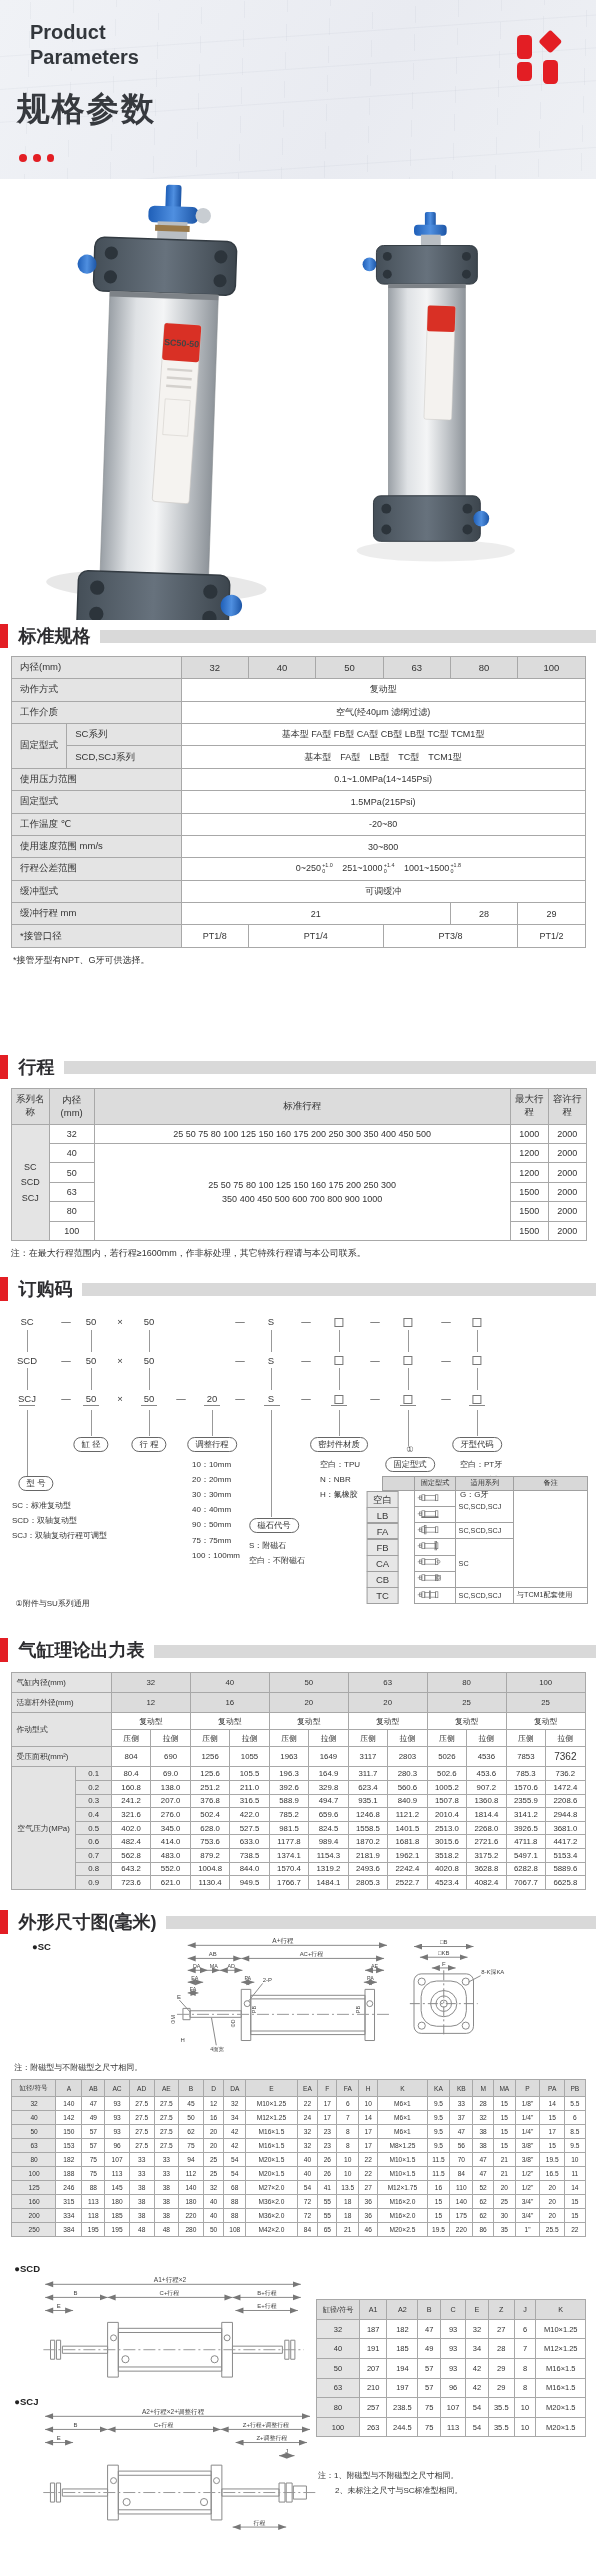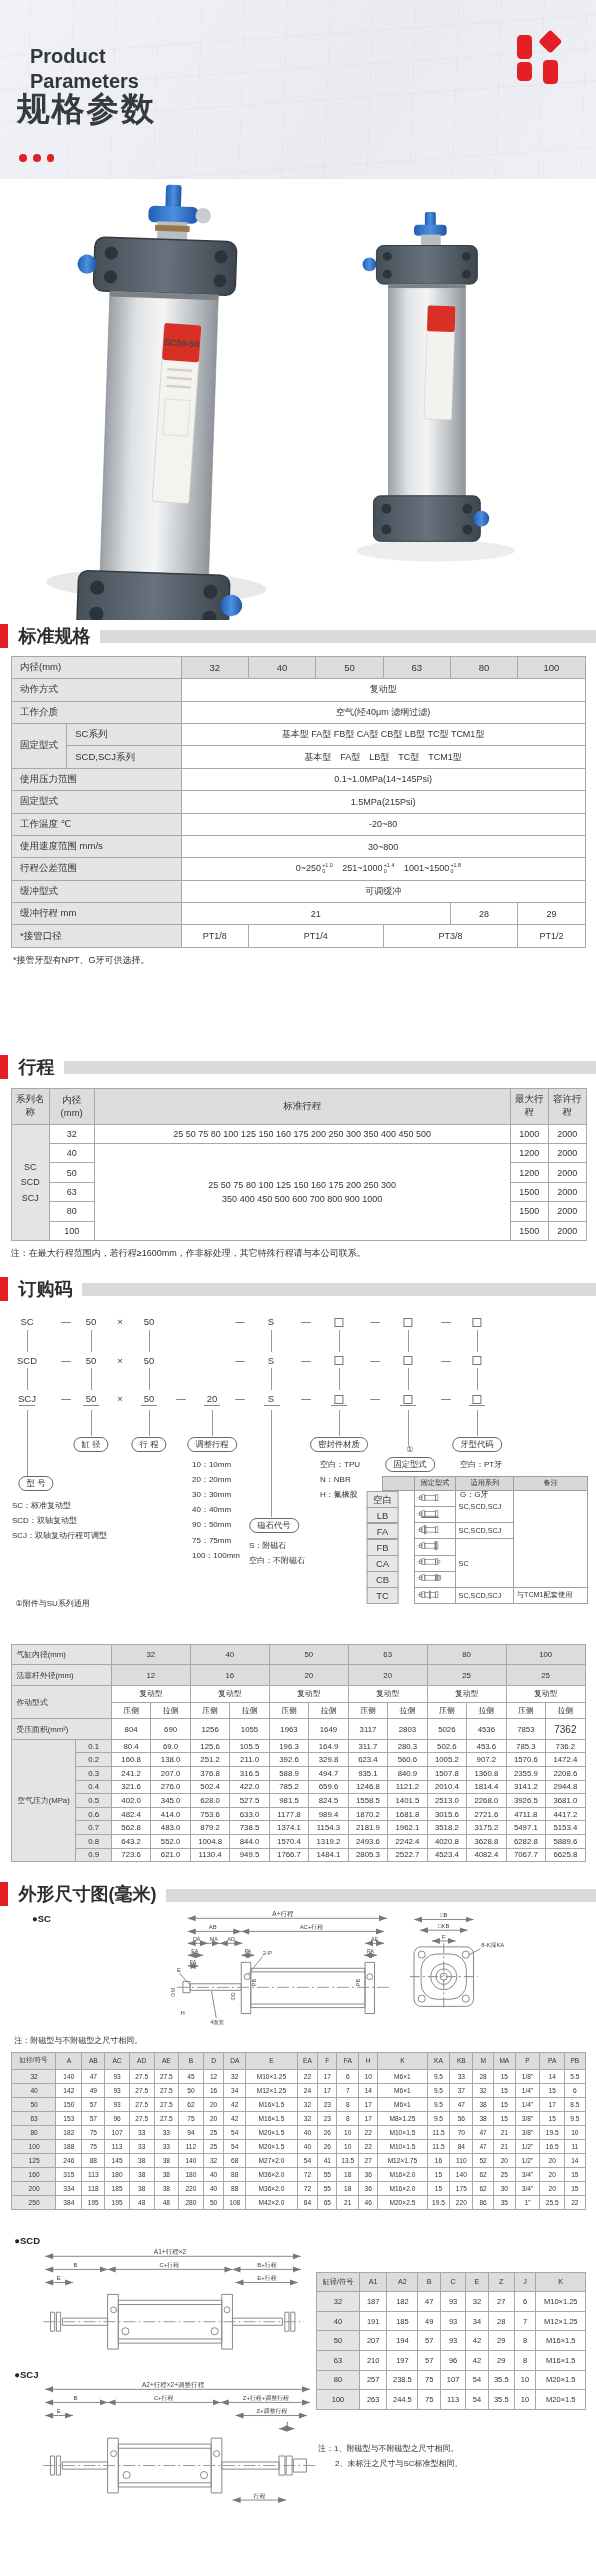--- a/index.html
+++ b/index.html
@@ -4,21 +4,21 @@
 <style>
   html,body{margin:0;padding:0;background:#fff;}
   .page{width:596px;height:2576px;position:relative;overflow:hidden;background:#fff;
         font-family:"Liberation Sans","DejaVu Sans",sans-serif;color:#333;}
   
   .banner{position:relative;height:179px;background:linear-gradient(120deg,#f0f2f6 0%,#e9ebf1 60%,#eef0f4 100%);overflow:hidden;}
   .banner .grid{position:absolute;left:-10%;top:-30%;width:130%;height:160%;opacity:.5;
     background-image:repeating-linear-gradient(0deg,rgba(130,140,160,.14) 0 0.6px,transparent 0.6px 33px),
                      repeating-linear-gradient(90deg,rgba(130,140,160,.14) 0 0.6px,transparent 0.6px 43px);
     transform:rotate(-4deg) skewX(-6deg);}
-  .title-en{position:absolute;left:30px;top:44px;font-size:20px;line-height:1.25;font-weight:bold;color:#33373c;}
+  .title-en{position:absolute;left:30px;top:20px;font-size:20px;line-height:1.25;font-weight:bold;color:#33373c;}
   .title-cn{position:absolute;left:16.7px;top:87px;font-size:33px;font-weight:900;color:#36393e;letter-spacing:1.8px;}
   .dots{position:absolute;left:19px;top:154px;display:flex;gap:6px;}
   .dots i{width:7.8px;height:7.8px;border-radius:50%;background:#e31e24;display:block;}
   .logo{position:absolute;right:27.4px;top:31px;width:52px;height:58px;}
   .logo i{position:absolute;background:#e31e24;display:block;}
   .logo .s1{left:0;top:3.6px;width:15px;height:24px;border-radius:4.2px;}
   .logo .s2{left:0;top:31px;width:15px;height:19px;border-radius:4.2px;}
   .logo .s3{left:25px;top:2.4px;width:16.7px;height:16.7px;transform:rotate(45deg);border-radius:3px;}
   .logo .s4{left:26px;top:29px;width:15px;height:24px;border-radius:4.2px;}
   
@@ -516,20 +516,25 @@
                 <rect x="20" y="1" width="3" height="14" fill="#888" stroke="none"></rect>
               </svg></td>
             <td rowspan="1">SC,SCD,SCJ</td>
             <td rowspan="1">与TCM1配套使用</td>
           </tr>
         </tbody>
       </table>
       <div class="foot" style="left:15.5px;top:297px">①附件与SU系列通用</div>
     </div>
 
+  <div class="sec" style="margin-top:3.6px;">
+    <span class="red"></span>
+    <h2>气缸理论出力表</h2>
+    <span class="bar"></span>
+  </div>
   <table class="tbl" id="force-table" style="width:575px;margin:9.5px 10.7px 0 10.7px;">
       <colgroup>
         <col style="width:64px">
         <col style="width:35px">
         <col span="12" style="width:39px">
       </colgroup>
       <tbody>
         <tr>
           <td class="lbl" style="font-size:7.8px;padding-left:4.8px" colspan="2">气缸内径(mm)</td>
           <td class="hdv" style="font-size:7.8px" colspan="2">32</td>

